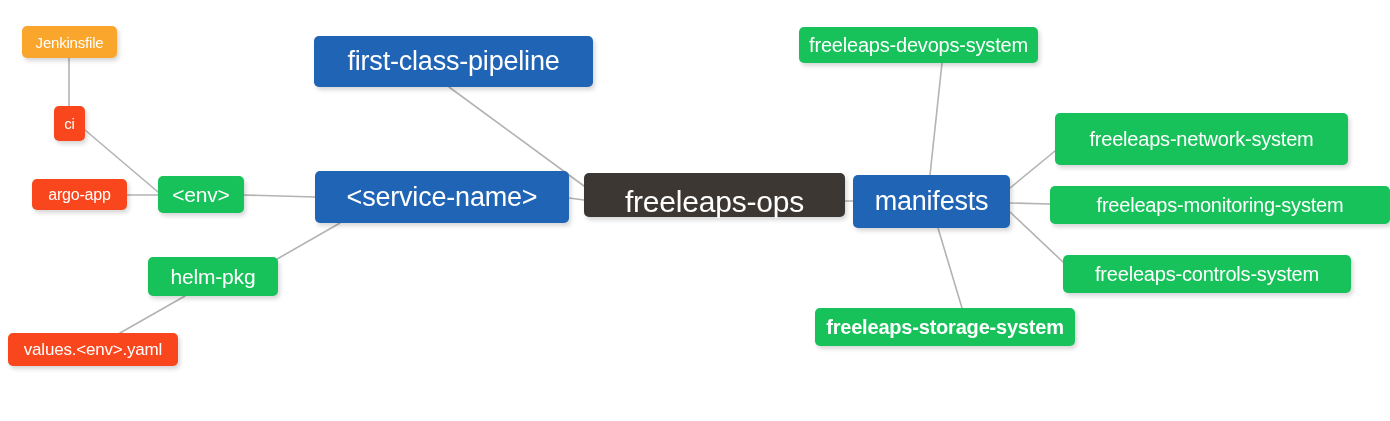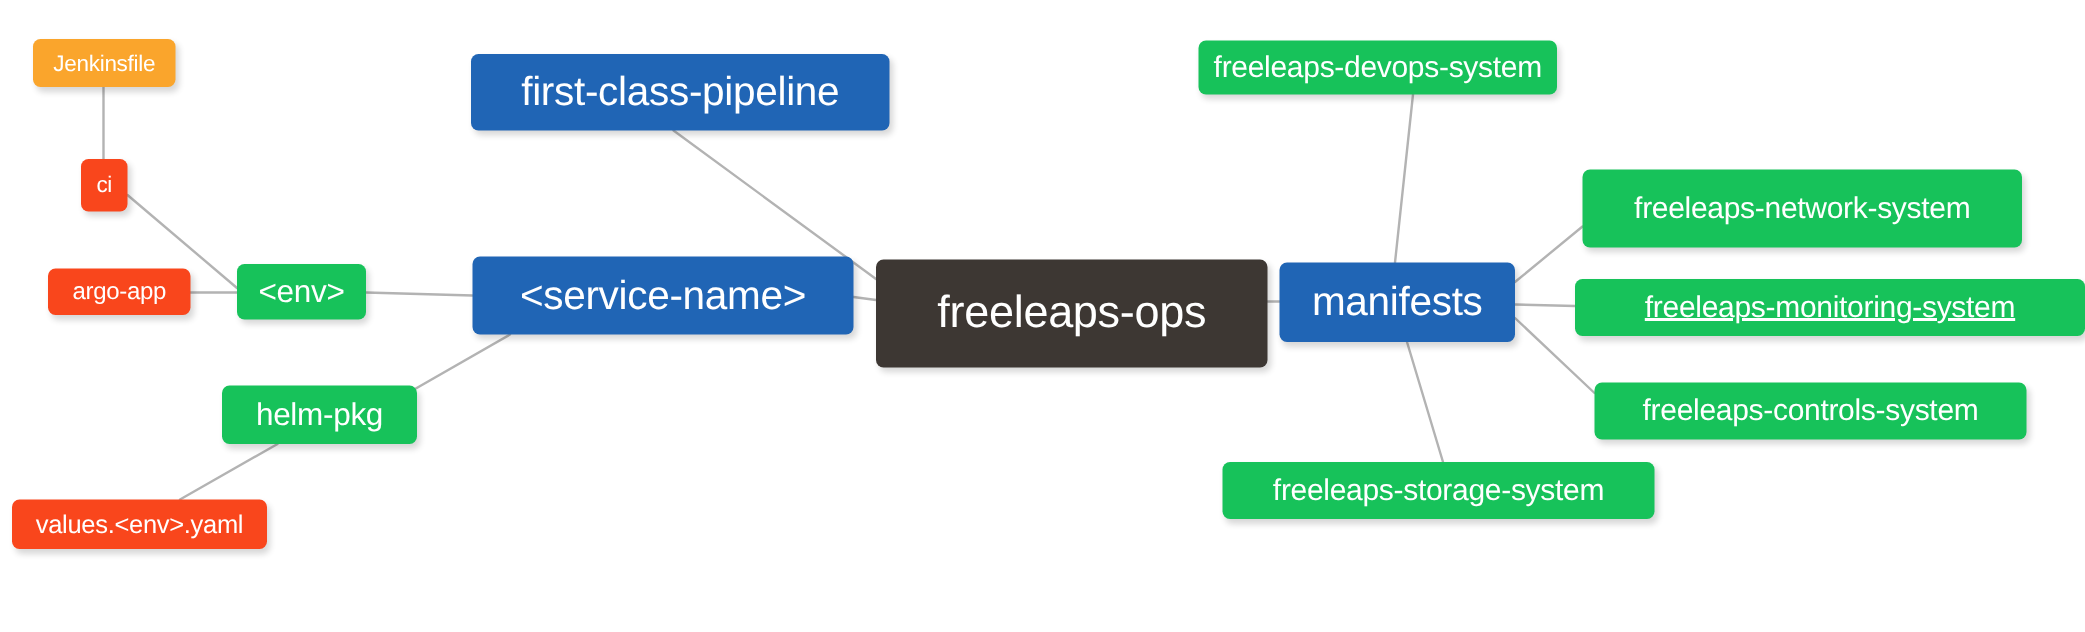--- a/index.html
+++ b/index.html
@@ -66,21 +66,21 @@
       <line x1="158" y1="195" x2="127" y2="195" stroke="#b3b3b3" stroke-width="1.6" stroke-linecap="round"></line>
       <line x1="69" y1="106" x2="69" y2="58" stroke="#b3b3b3" stroke-width="1.6" stroke-linecap="round"></line>
       <line x1="185" y1="296" x2="120" y2="333" stroke="#b3b3b3" stroke-width="1.6" stroke-linecap="round"></line>
       <line x1="930" y1="175" x2="942" y2="63" stroke="#b3b3b3" stroke-width="1.6" stroke-linecap="round"></line>
       <line x1="1010" y1="188" x2="1055" y2="151" stroke="#b3b3b3" stroke-width="1.6" stroke-linecap="round"></line>
       <line x1="1010" y1="203" x2="1050" y2="204" stroke="#b3b3b3" stroke-width="1.6" stroke-linecap="round"></line>
       <line x1="1010" y1="212" x2="1063" y2="262" stroke="#b3b3b3" stroke-width="1.6" stroke-linecap="round"></line>
       <line x1="938" y1="228" x2="962" y2="308" stroke="#b3b3b3" stroke-width="1.6" stroke-linecap="round"></line>
     </svg>
   <div id="nodes">
-      <div class="node c-root" style="left: 584px; top: 173px; width: 261px; height: 72px;">
+      <div class="node c-root" style="left: 584px; top: 173px; width: 261px; height: 44px; align-items: flex-end;">
         <span class="node-label" style="font-size: 30px;">freeleaps-ops</span>
       </div>
       <div class="node c-blue" style="left: 314px; top: 36px; width: 279px; height: 51px;">
         <span class="node-label" style="font-size: 27px;">first-class-pipeline</span>
       </div>
       <div class="node c-blue" style="left: 315px; top: 171px; width: 254px; height: 52px;">
         <span class="node-label" style="font-size: 27px;">&lt;service-name&gt;</span>
       </div>
       <div class="node c-blue" style="left: 853px; top: 175px; width: 157px; height: 53px;">
         <span class="node-label" style="font-size: 27px; text-align: right;">manifests</span>
@@ -102,23 +102,23 @@
       </div>
       <div class="node c-red" style="left: 8px; top: 333px; width: 170px; height: 33px;">
         <span class="node-label" style="font-size: 17px;">values.&lt;env&gt;.yaml</span>
       </div>
       <div class="node c-green" style="left: 799px; top: 27px; width: 239px; height: 36px;">
         <span class="node-label" style="font-size: 20px;">freeleaps-devops-system</span>
       </div>
       <div class="node c-green" style="left: 1055px; top: 113px; width: 293px; height: 52px;">
         <span class="node-label" style="font-size: 20px;">freeleaps-network-system</span>
       </div>
-      <div class="node c-green" style="left: 1050px; top: 186px; width: 340px; height: 38px; text-decoration: underline;">
+      <div class="node c-green" style="left: 1050px; top: 186px; width: 340px; height: 38px;">
         <span class="node-label" style="font-size: 20px;">freeleaps-monitoring-system</span>
       </div>
       <div class="node c-green" style="left: 1063px; top: 255px; width: 288px; height: 38px;">
         <span class="node-label" style="font-size: 20px;">freeleaps-controls-system</span>
       </div>
-      <div class="node c-green" style="left: 815px; top: 308px; width: 288px; height: 38px;">
+      <div class="node c-green" style="left: 815px; top: 308px; width: 260px; height: 38px; font-weight: bold;">
         <span class="node-label" style="font-size: 20px;">freeleaps-storage-system</span>
       </div>
     </div>
 </div>
 
 </body></html>

